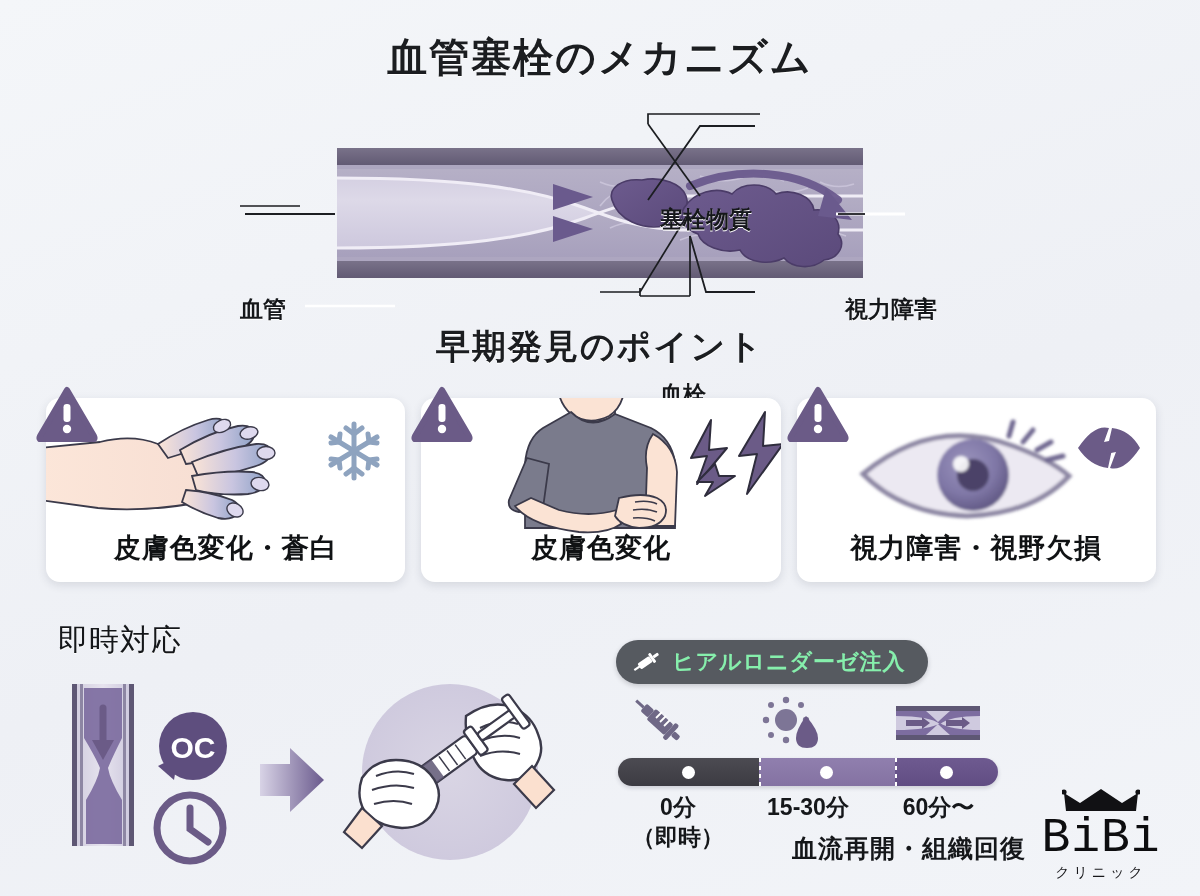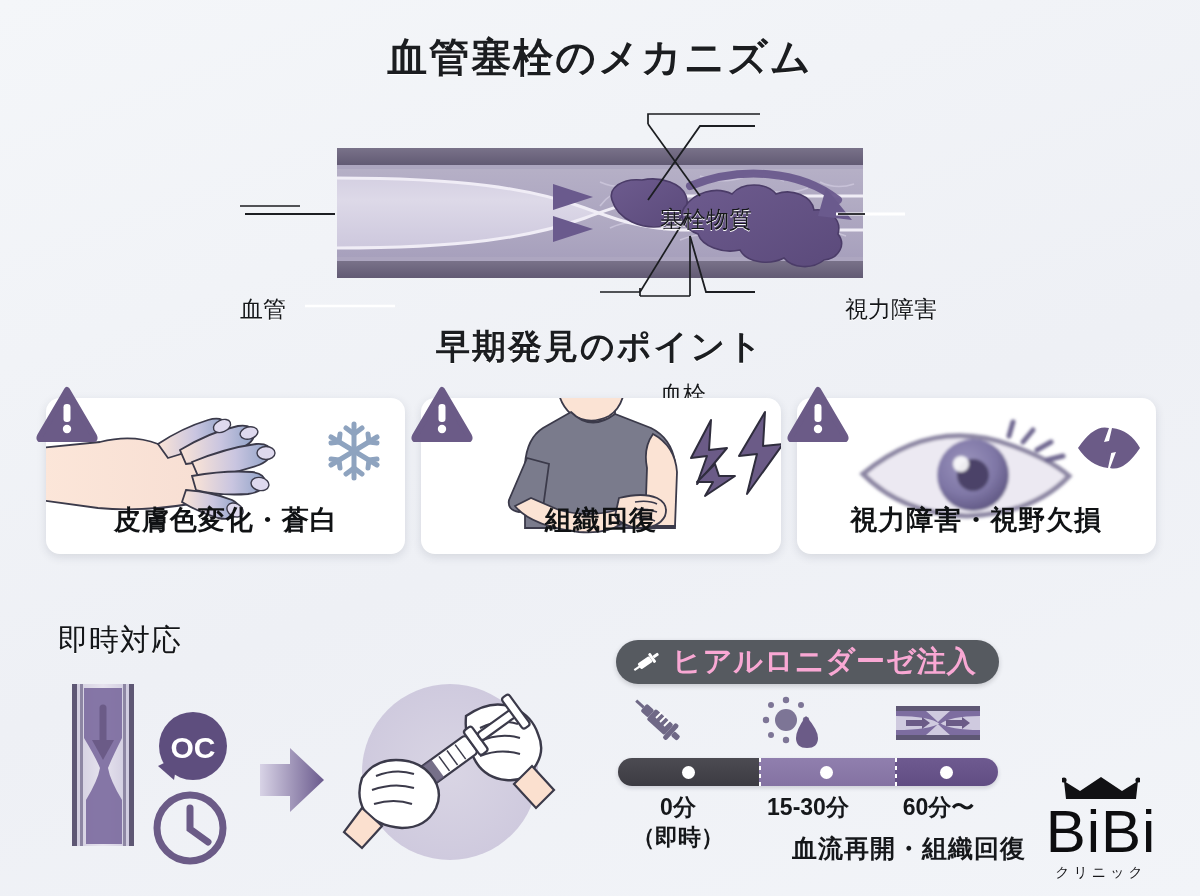--- a/index.html
+++ b/index.html
@@ -38,31 +38,31 @@
     color: #15171a;
     text-shadow: 0 1px 0 #ffffff;
   }
 
   
   .diagram { position: absolute; left: 0; top: 96px; width: 1200px; height: 230px; }
   .diagram svg { display:block; }
 
   .lbl {
     position: absolute;
-    font-size: 23px; font-weight: 400; color: #15171a;
+    font-size: 23px; font-weight: 700; color: #15171a;
     white-space: nowrap;
     text-shadow: 0 1px 0 #fff;
   }
   .lbl.vessel  { left: 240px;  top: 198px; }
   .lbl.embolus { left: 660px;  top: 108px; }
   .lbl.block   { left: 845px;  top: 198px; }
   .lbl.thrombus{ left: 660px;  top: 283px; }
 
   
-  .cards { position: absolute; left: 46px; top: 398px; width: 1110px; height: 156px;
+  .cards { position: absolute; left: 46px; top: 398px; width: 1110px; height: 184px;
            display: flex; gap: 16px; }
   .card {
     position: relative;
     flex: 1;
     background: #ffffff;
     border-radius: 14px;
     box-shadow: 0 3px 10px rgba(40,45,70,0.13);
     overflow: visible;
   }
   .card-art { position:absolute; left:0; top:0; right:0; height:140px; overflow:hidden;
@@ -82,21 +82,21 @@
   
   .tl { position: absolute; left: 608px; top: 640px; width: 400px; height: 230px; }
   .pill {
     position: absolute; left: 8px; top: 0; height: 44px;
     display: flex; align-items: center; gap: 10px;
     padding: 0 22px 0 16px;
     background: #565a60;
     border-radius: 24px;
     box-shadow: 0 2px 5px rgba(30,30,40,0.2);
   }
-  .pill-text { color:#f9a8d4; font-size: 29px; font-weight: 700; letter-spacing: 1px; }
+  .pill-text { color:#86efac; font-size: 22px; font-weight: 700; letter-spacing: 1px; }
 
   .tl-icons { position:absolute; left:0; top:58px; width:400px; height:52px; }
   .tl-icons > span { position:absolute; }
 
   .bar {
     position:absolute; left: 10px; top: 118px;
     width: 380px; height: 28px; border-radius: 14px; overflow:hidden;
     display:flex;
     box-shadow: 0 2px 4px rgba(40,40,60,0.18);
   }
@@ -118,22 +118,22 @@
          font-size: 23px; font-weight:700; color:#15171a; white-space:nowrap; }
   .cap.sub { font-size: 23px; top: 30px; }
   .tl-bottom {
     position:absolute; left:0; top:192px; width: 400px;
     text-align:center; font-size: 25px; font-weight:700; color:#15171a;
     letter-spacing:1px;
   }
 
   
   .logo { position:absolute; right: 24px; bottom: 14px; width: 150px; text-align:center; }
-  .logo-word { font-family: Liberation Sans, sans-serif;
-               font-size: 60px; color:#0d0d0f; line-height: 1; letter-spacing:1px; }
+  .logo-word { font-family: Liberation Mono, monospace;
+               font-size: 48px; color:#0d0d0f; line-height: 1; letter-spacing:1px; }
   .logo-sub { font-size: 14px; letter-spacing: 4px; color:#17171a; margin-top: 2px; }
 </style>
 </head>
 <body>
 
 <div class="page">
 
   <div class="h-main">血管塞栓のメカニズム</div>
 
   <div class="diagram">
@@ -332,21 +332,21 @@
             <path d="M194 120 q13 -1 22 3"></path>
           </g>
 
           <g>
             <path d="M272 22 L252 60 L268 58 L258 86 L288 50 L270 52 Z" fill="#6b5b87" stroke="#2f2d3d" stroke-width="2" stroke-linejoin="round"></path>
             <path d="M276 66 L258 84 L274 84 L266 98 L296 78 L280 78 Z" fill="#6b5b87" stroke="#2f2d3d" stroke-width="2" stroke-linejoin="round"></path>
             <path d="M326 14 L300 58 L318 56 L308 96 L344 46 L324 48 Z" fill="#6b5b87" stroke="#2f2d3d" stroke-width="2" stroke-linejoin="round"></path>
           </g>
         </svg>
       </div>
-      <div class="card-label">組織回復</div>
+      <div class="card-label">皮膚色変化</div>
     </div>
 
     <div class="card">
       <div class="warn">
         <svg viewBox="0 0 62 56" width="62" height="56">
           <path d="M31 4 L58 50 Q60 54 55 54 L7 54 Q2 54 4 50 Z" fill="#6b5b87" stroke="#6b5b87" stroke-width="6" stroke-linejoin="round"></path>
           <rect x="27.5" y="18" width="7" height="18" rx="3.2" fill="#fff"></rect>
           <circle cx="31" cy="43" r="4.2" fill="#fff"></circle>
         </svg>
       </div>

